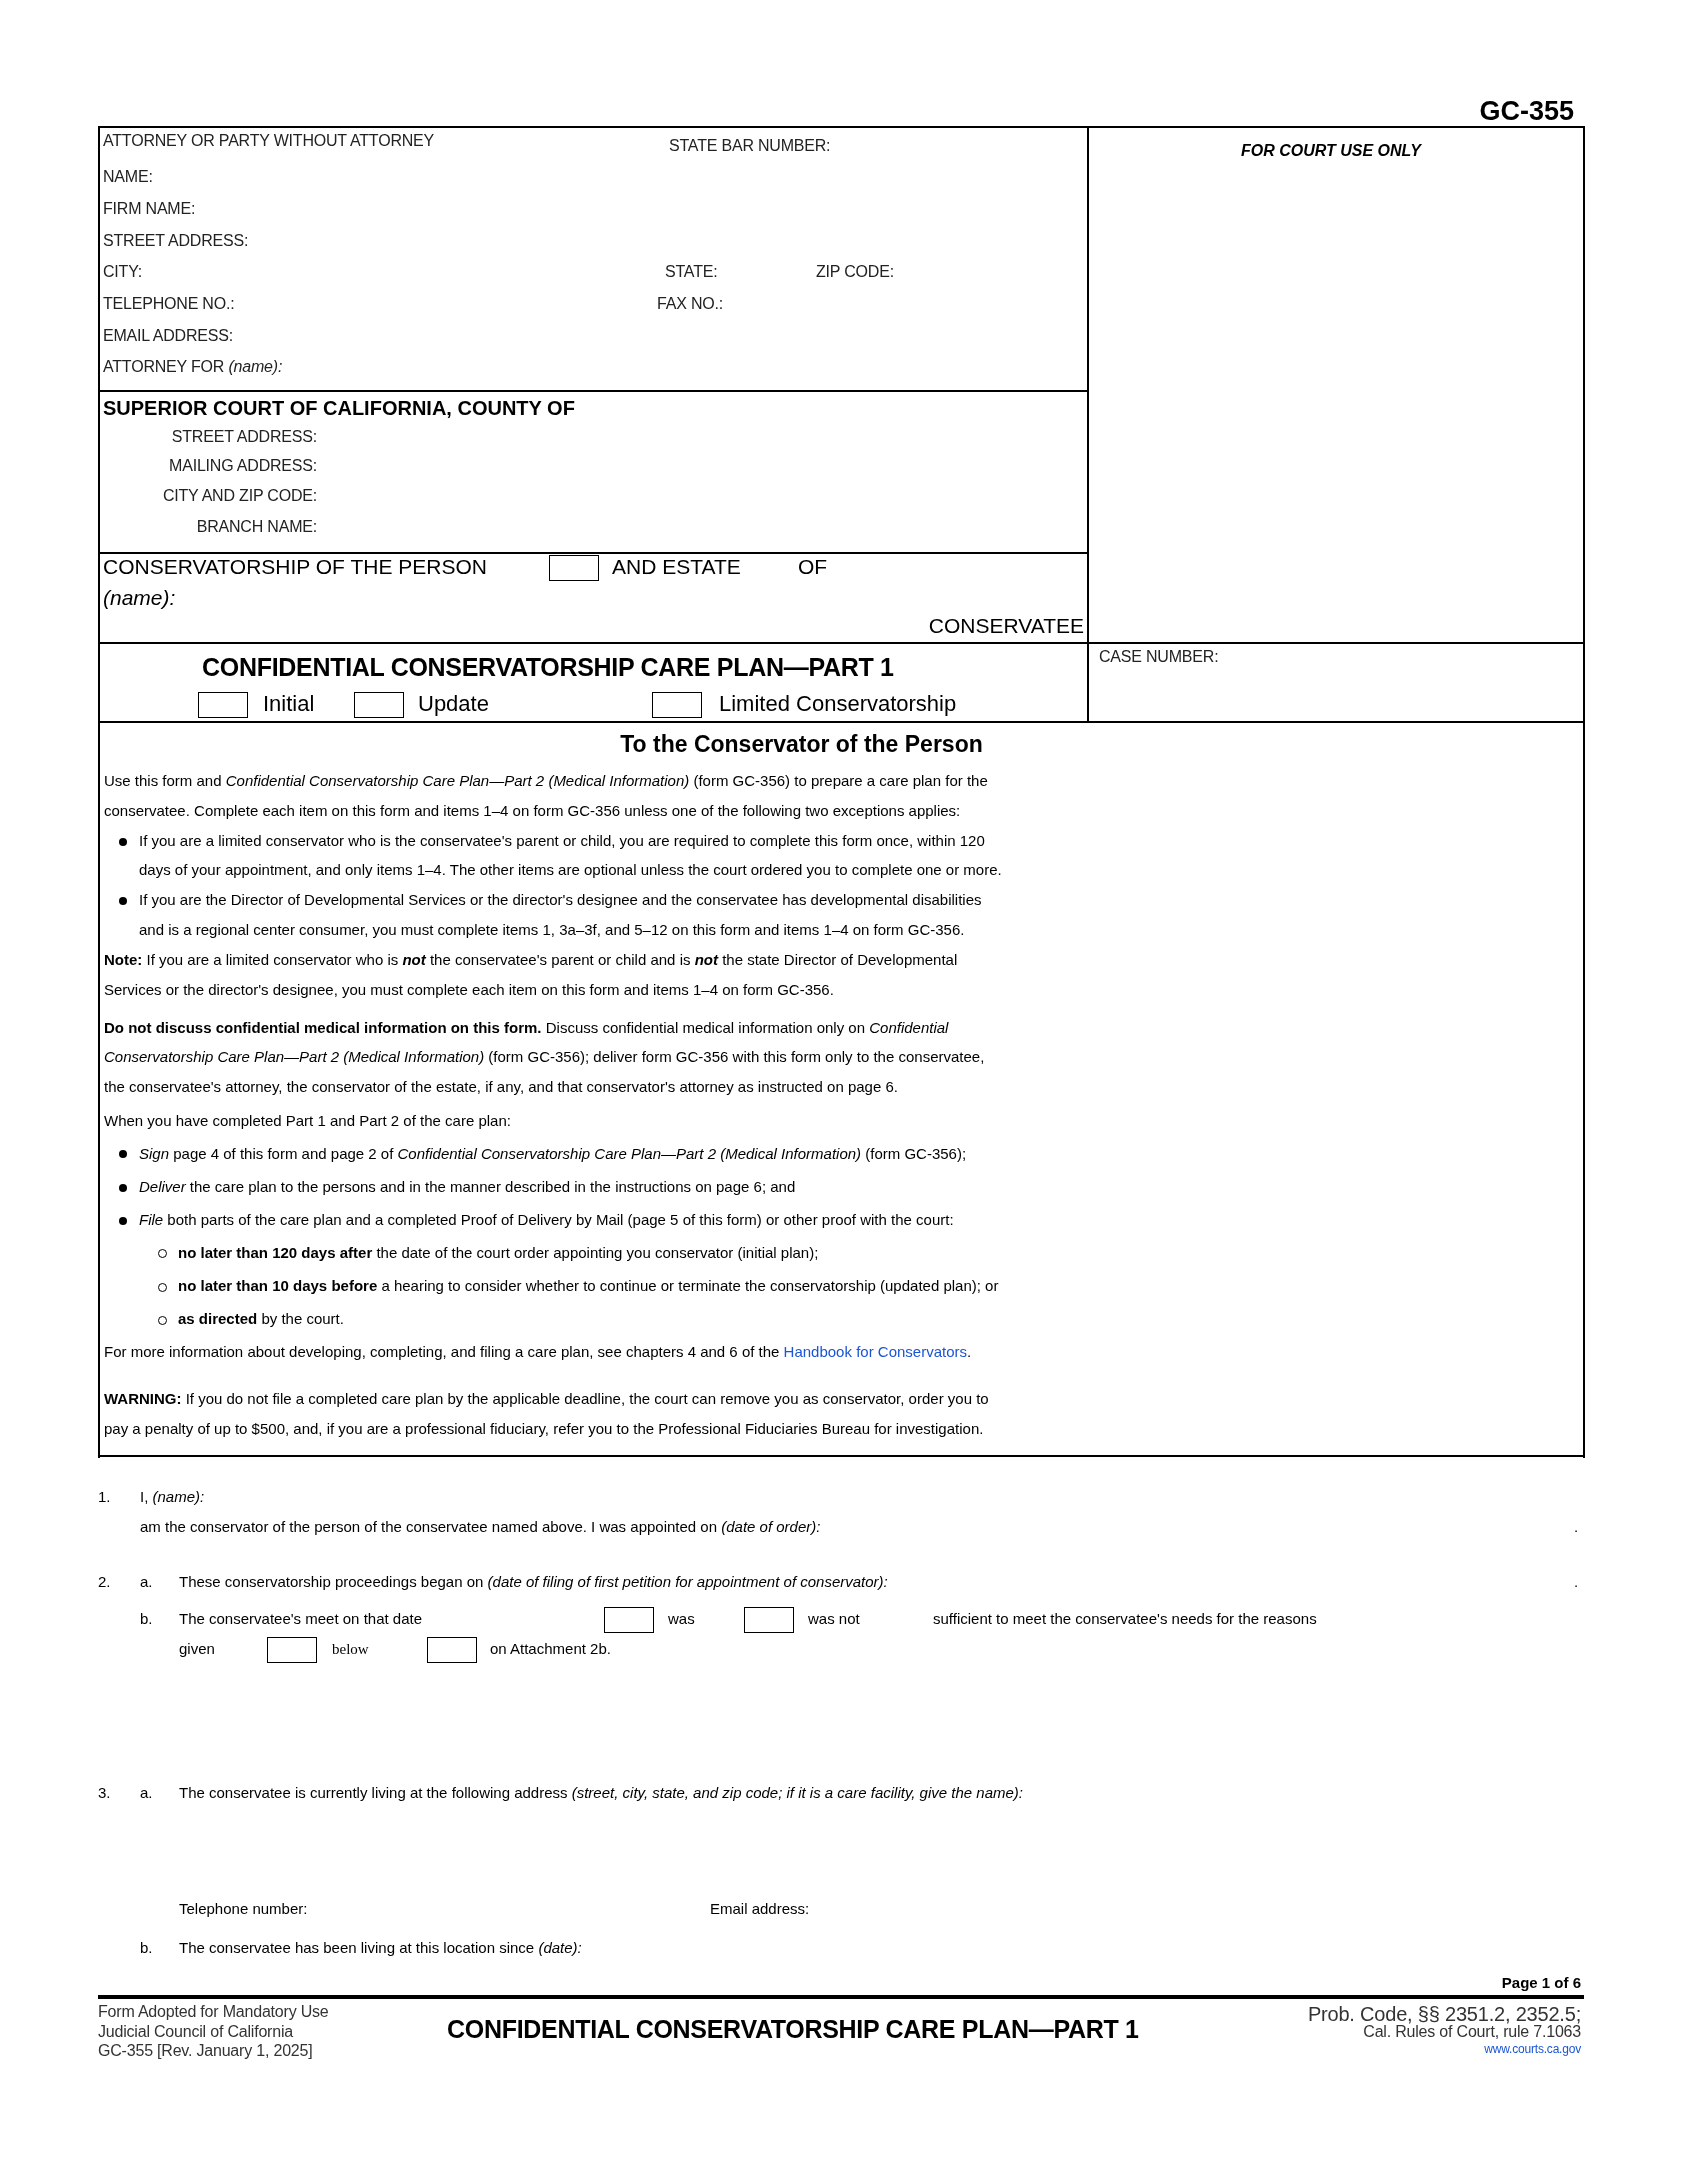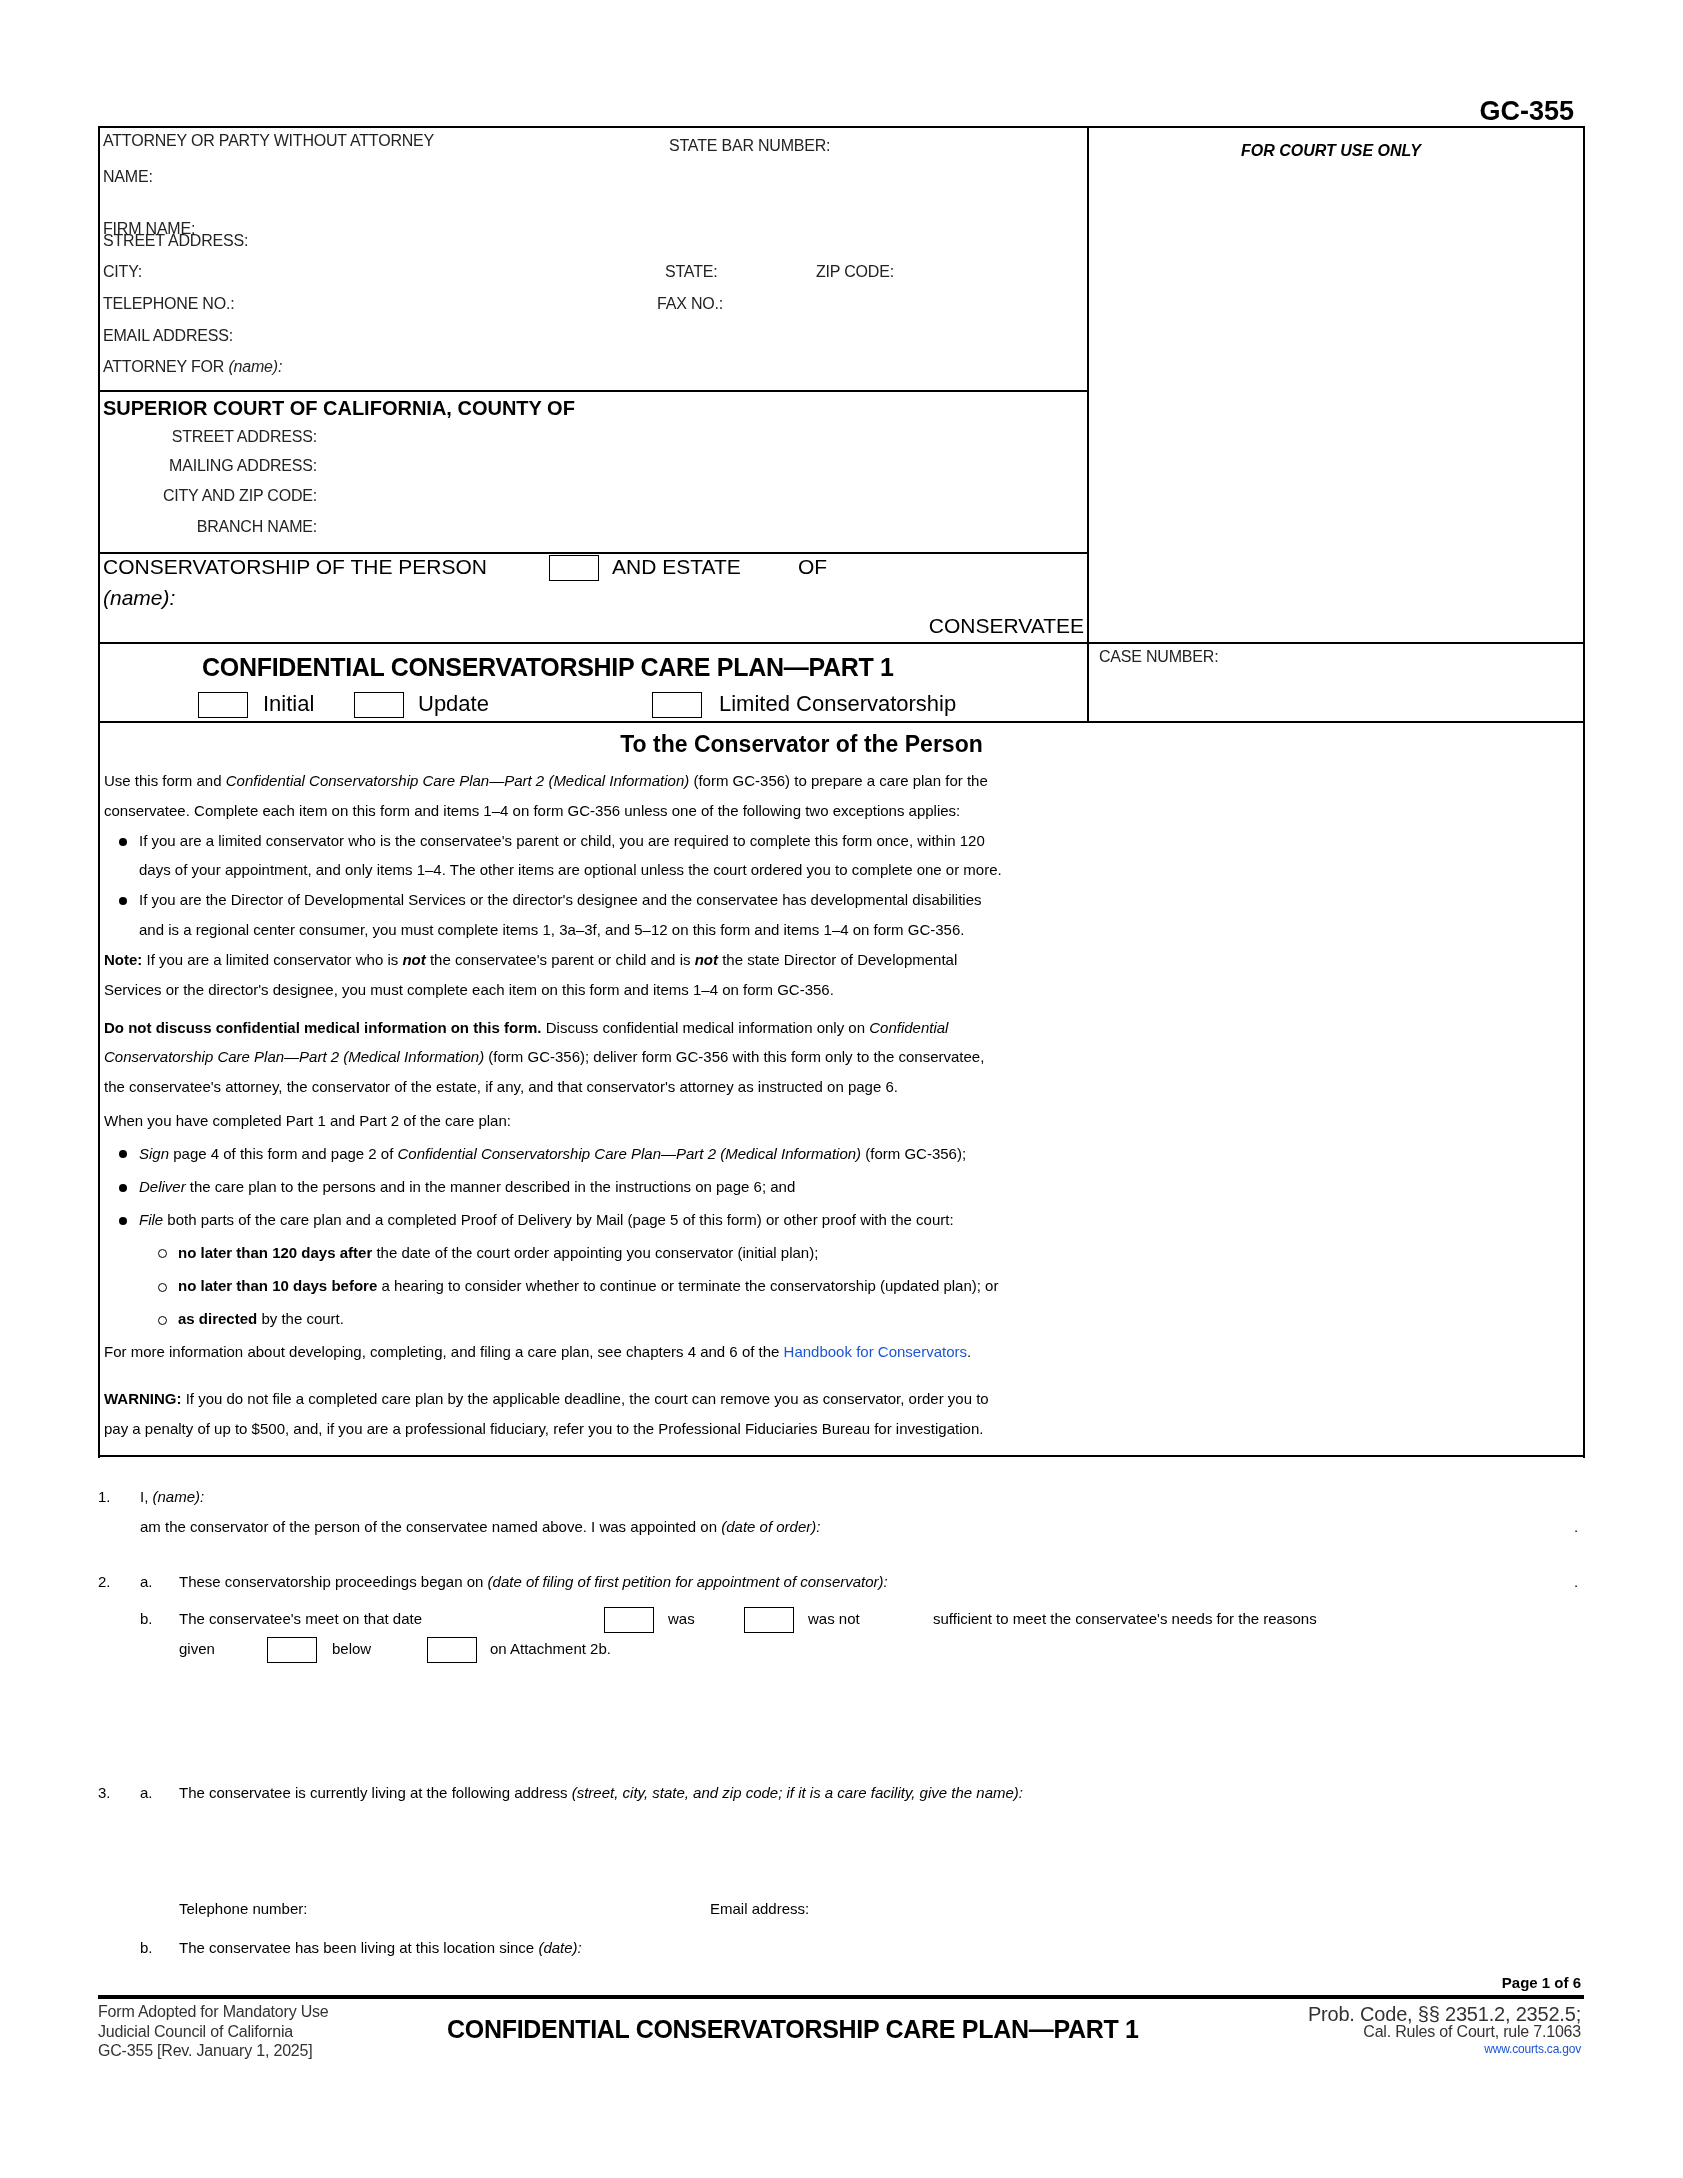--- a/index.html
+++ b/index.html
@@ -29,21 +29,21 @@
 <div class="line" style="left:1087px; top:126px; width:2px; height:596px;"></div>
 <div class="line" style="left:98px; top:390px; width:990px; height:2px;"></div>
 <div class="line" style="left:98px; top:552px; width:990px; height:2px;"></div>
 <div class="line" style="left:98px; top:642px; width:1487px; height:2px;"></div>
 <div class="line" style="left:98px; top:721px; width:1487px; height:2px;"></div>
 <div class="line" style="left:98px; top:1455px; width:1487px; height:2px;"></div>
 
 <div class="abs small" style="left:103px; top:132px;">ATTORNEY OR PARTY WITHOUT ATTORNEY</div>
 <div class="abs small" style="left:669px; top:137px;">STATE BAR NUMBER:</div>
 <div class="abs small" style="left:103px; top:168px;">NAME:</div>
-<div class="abs small" style="left:103px; top:200px;margin-top:20px;">FIRM NAME:</div>
+<div class="abs small" style="left:103px; top:200px;">FIRM NAME:</div>
 <div class="abs small" style="left:103px; top:232px;">STREET ADDRESS:</div>
 <div class="abs small" style="left:103px; top:263px;">CITY:</div>
 <div class="abs small" style="left:665px; top:263px;">STATE:</div>
 <div class="abs small" style="left:816px; top:263px;">ZIP CODE:</div>
 <div class="abs small" style="left:103px; top:295px;">TELEPHONE NO.:</div>
 <div class="abs small" style="left:657px; top:295px;">FAX NO.:</div>
 <div class="abs small" style="left:103px; top:327px;">EMAIL ADDRESS:</div>
 <div class="abs small" style="left:103px; top:358px;">
   <span>ATTORNEY FOR</span>
   <span class="it">(name):</span>
@@ -177,21 +177,21 @@
 
 <div class="abs body-text" style="left:140px; top:1604px;">b.</div>
 <div class="abs body-text" style="left:179px; top:1604px;">The conservatee's meet on that date</div>
 <div class="cb" style="left:604px; top:1607px; width:50px; height:26px;"></div>
 <div class="abs body-text" style="left:668px; top:1604px;">was</div>
 <div class="cb" style="left:744px; top:1607px; width:50px; height:26px;"></div>
 <div class="abs body-text" style="left:808px; top:1604px;">was not</div>
 <div class="abs body-text" style="left:933px; top:1604px;">sufficient to meet the conservatee's needs for the reasons</div>
 <div class="abs body-text" style="left:179px; top:1634px;text-align:center;">given</div>
 <div class="cb" style="left:267px; top:1637px; width:50px; height:26px;"></div>
-<div class="abs body-text" style="left:332px; top:1634px;">below</div>
+<div class="abs body-text" style="left:332px; top:1634px;font-family:Liberation Serif, serif;">below</div>
 <div class="cb" style="left:427px; top:1637px; width:50px; height:26px;"></div>
 <div class="abs body-text" style="left:490px; top:1634px;">on Attachment 2b.</div>
 <textarea class="field-input" style="left: 179px; top: 1668px; width: 1386px; height: 99px; resize: none;"></textarea>
 
 <div class="abs body-text" style="left:98px; top:1778px;">3.</div>
 <div class="abs body-text" style="left:140px; top:1778px;">a.</div>
 <div class="abs body-text" style="left:179px; top:1778px;">
   <span>The conservatee is currently living at the following address </span><span class="it">(street, city, state, and zip code; if it is a care facility, give the name):</span>
 </div>
 <textarea class="field-input" style="left: 179px; top: 1812px; width: 1386px; height: 79px; resize: none;"></textarea>

